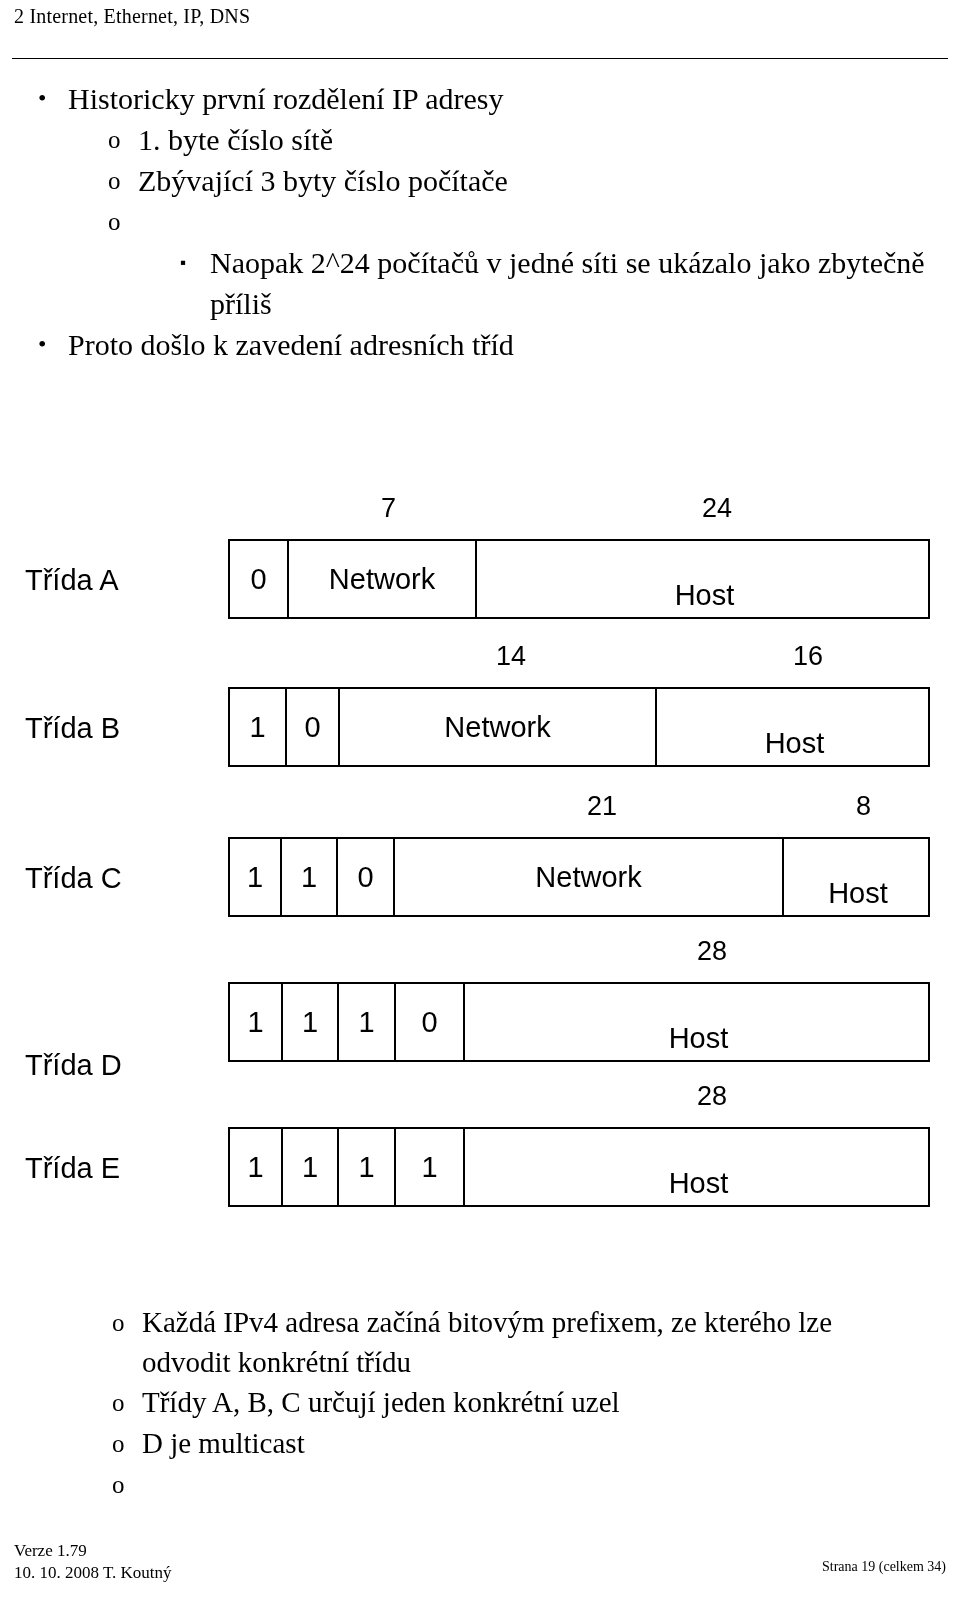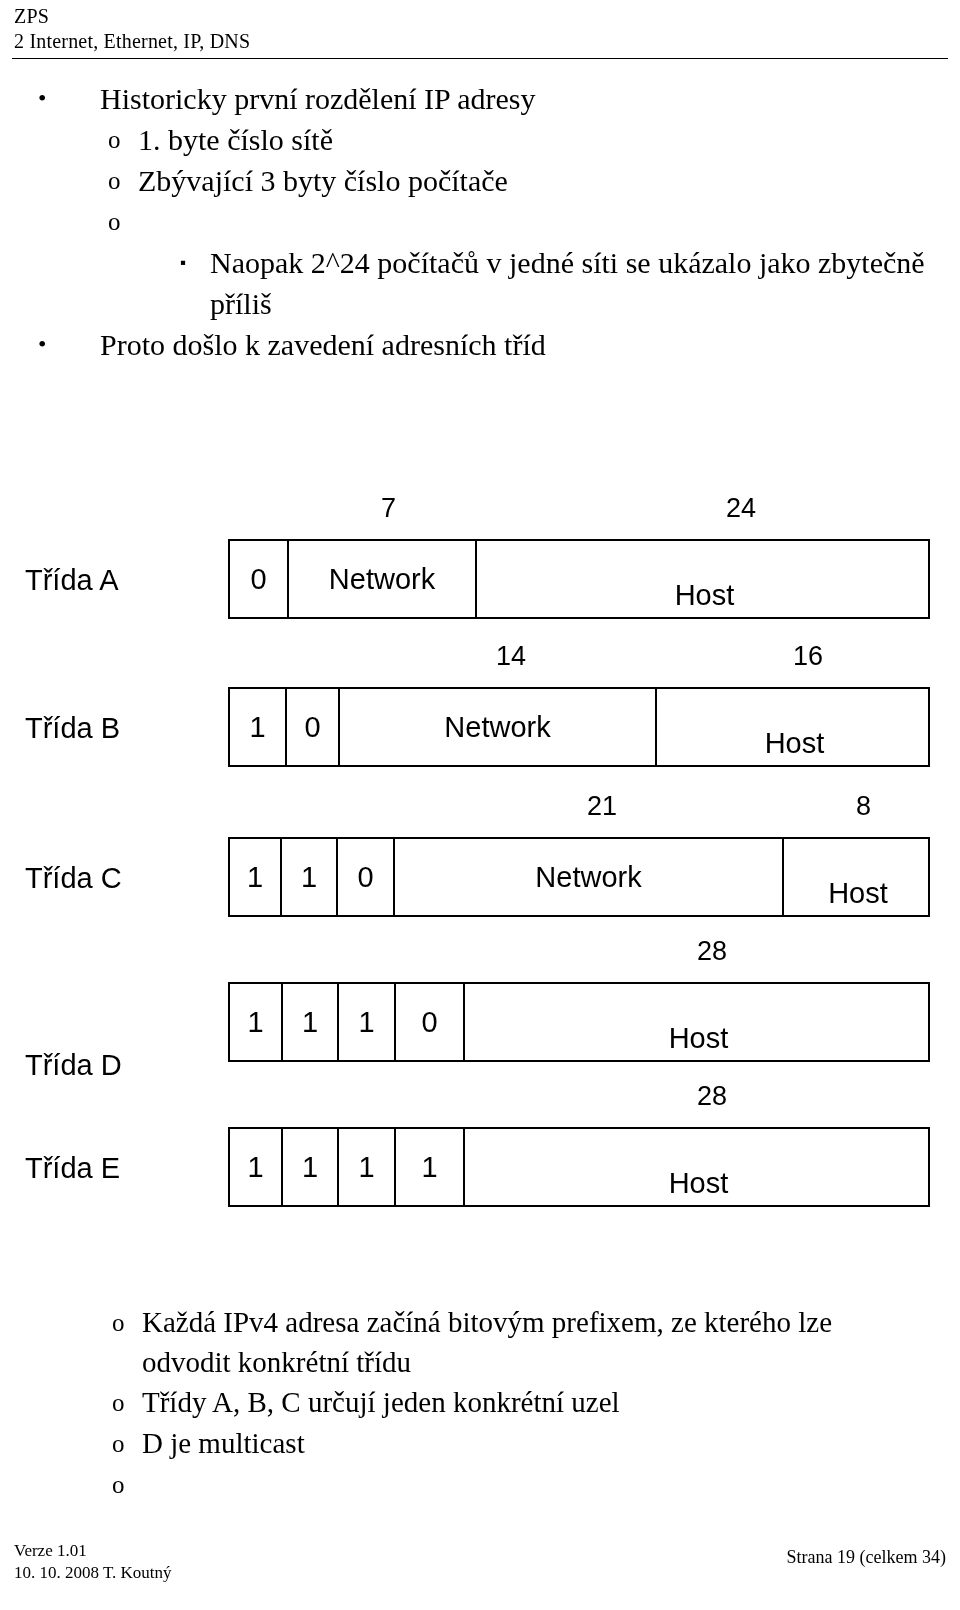--- a/index.html
+++ b/index.html
@@ -29,21 +29,21 @@
   .li { display:flex; align-items:flex-start; }
   .mark {
     flex:0 0 auto; text-align:left;
     font-family:"Liberation Serif", serif;
   }
   .txt { flex:1 1 auto; }
 
   
   .lvl1 { padding-left:38px; font-size:30px; line-height:41px; }
   .lvl1 > .mark { width:30px; font-size:24px; line-height:41px; }
-  .lvl1 > .txt  { max-width:860px;margin-left:32px; }
+  .lvl1 > .txt  { max-width:860px; }
 
   
   .lvl2 { padding-left:108px; font-size:30px; line-height:41px; }
   .lvl2 > .mark { width:30px; font-size:25px; line-height:41px; }
   .lvl2 > .txt  { max-width:790px; }
 
   
   .lvl3 { padding-left:180px; font-size:30px; line-height:41px; }
   .lvl3 > .mark { width:30px; font-size:17px; line-height:41px; }
   .lvl3 > .txt  { max-width:740px; }
@@ -78,31 +78,30 @@
     position:absolute; font-size:27px; line-height:27px;
     text-align:center; white-space:nowrap;
   }
 
   
   .footer { position:absolute; left:0; top:1540px; width:960px; }
   .footer-left {
     position:absolute; left:14px; top:0; font-size:17px; line-height:22px;
   }
   .footer-right {
-    position:absolute; right:14px; top:6px; font-size:18px; line-height:22px;
+    position:absolute; right:14px; top:16px; font-size:14px; line-height:22px;
     text-align:center; white-space:nowrap;
   }
 </style>
 </head>
 <body>
 
 <div class="page">
 
   <div class="header">
-    <div class="header-line1">ZPS</div>
     <div class="header-line2">2 Internet, Ethernet, IP, DNS</div>
   </div>
   <div class="header-rule"></div>
 
   <div class="bullets-top">
       <div class="li lvl1">
         <span class="mark">•</span>
         <span class="txt">Historicky první rozdělení IP adresy</span>
       </div>
       <div class="li lvl2">
@@ -121,21 +120,21 @@
         <span class="txt">Naopak 2^24 počítačů v jedné síti se ukázalo jako zbytečně příliš</span>
       </div>
       <div class="li lvl1">
         <span class="mark">•</span>
         <span class="txt">Proto došlo k zavedení adresních tříd</span>
       </div>
     </div>
 
   <div class="diagram">
       <div class="bitnum" style="left: 381px; top: 8px;">7</div>
-      <div class="bitnum" style="left: 702px; top: 8px; margin-left: 24px;">24</div>
+      <div class="bitnum" style="left: 702px; top: 8px;">24</div>
       <div class="dlabel" style="top: 78px;">Třída A</div>
       <div class="dbox" style="top: 52px; height: 80px;">
         <div class="cell" style="width: 59px; flex: 0 0 59px;">0</div>
         <div class="cell" style="width: 188px; flex: 0 0 188px;">Network</div>
         <div class="cell last" style="width: 455px; flex: 0 0 455px;">Host</div>
       </div>
       <div class="bitnum" style="left: 496px; top: 156px; text-align: center;">14</div>
       <div class="bitnum" style="left: 793px; top: 156px;">16</div>
       <div class="dlabel" style="top: 226px;">Třída B</div>
       <div class="dbox" style="top: 200px; height: 80px;">
@@ -187,19 +186,19 @@
         <span class="mark">o</span>
         <span class="txt">D je multicast</span>
       </div>
       <div class="li lvl2">
         <span class="mark">o</span>
       </div>
     </div>
 
   <div class="footer">
     <div class="footer-left">
-      <div>Verze 1.01</div>
+      <div>Verze 1.79</div>
       <div>10. 10. 2008 T. Koutný</div>
     </div>
     <div class="footer-right">Strana 19 (celkem 34)</div>
   </div>
 
 </div>
 
 </body></html>

